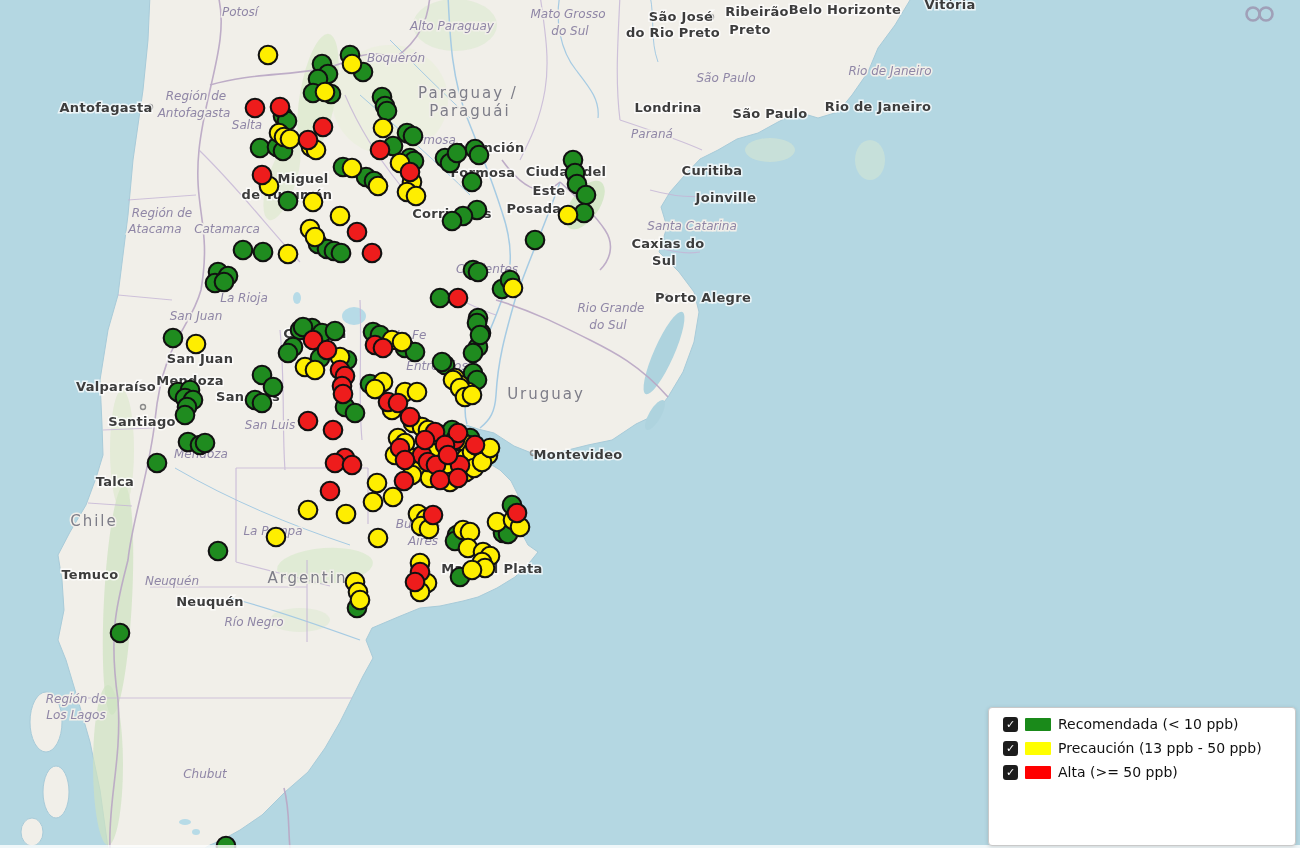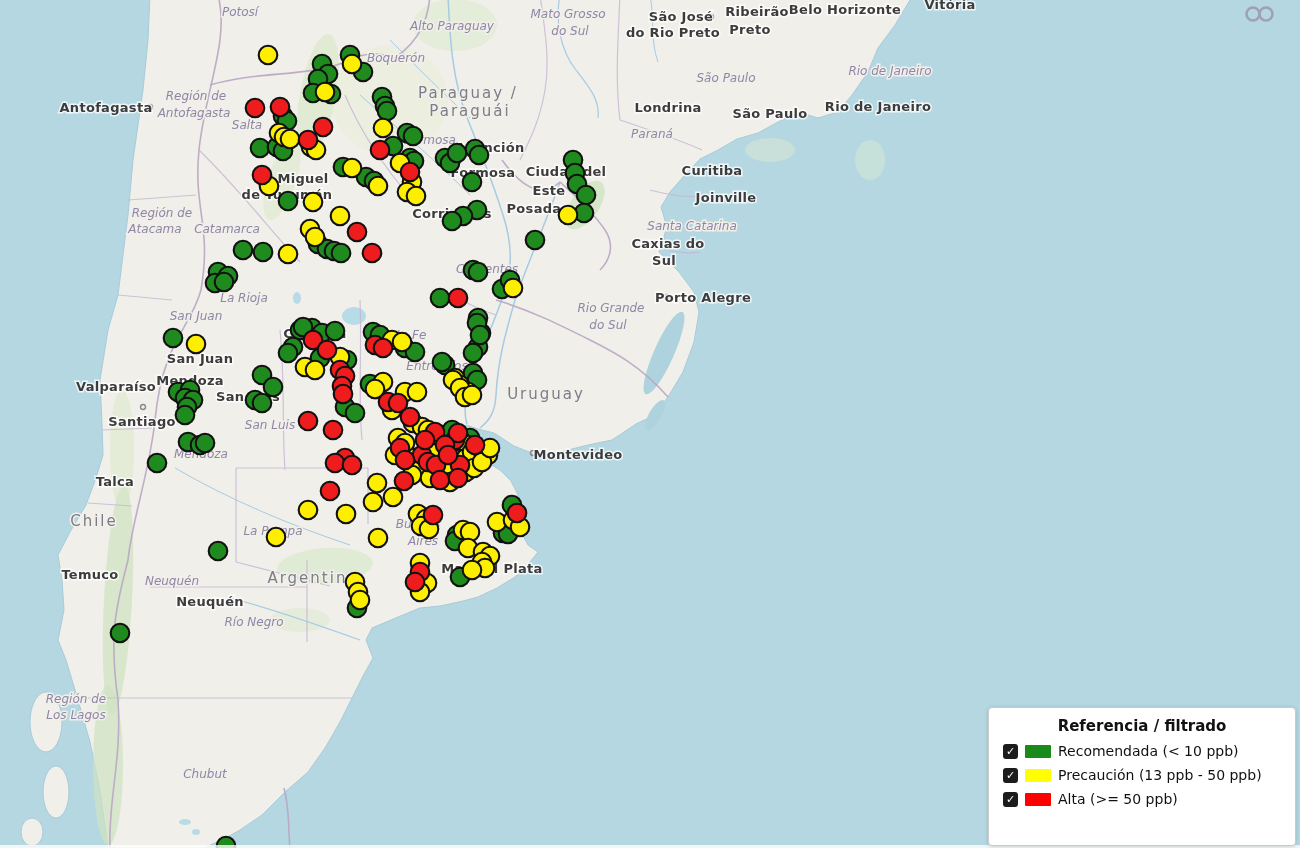--- a/index.html
+++ b/index.html
@@ -452,21 +452,20 @@
 
     <g fill="none" stroke="#a0a0b8" stroke-width="2.6">
       <circle cx="1253" cy="14" r="6.5"></circle>
       <circle cx="1266" cy="14" r="6.5"></circle>
     </g>
 
     <rect x="0" y="845" width="1300" height="3" fill="#ffffff" opacity=".8"></rect>
   </svg>
 
   <div class="legend">
-    <div class="legend-title">Referencia / filtrado</div>
     <div id="legend-rows">
         <div class="legend-row">
           <span class="cb">✓</span>
           <span class="swatch" style="background: rgb(26, 138, 26);"></span>
           <span class="legend-label">Recomendada (&lt; 10 ppb)</span>
         </div>
         <div class="legend-row">
           <span class="cb">✓</span>
           <span class="swatch" style="background: rgb(255, 255, 0);"></span>
           <span class="legend-label">Precaución (13 ppb - 50 ppb)</span>

